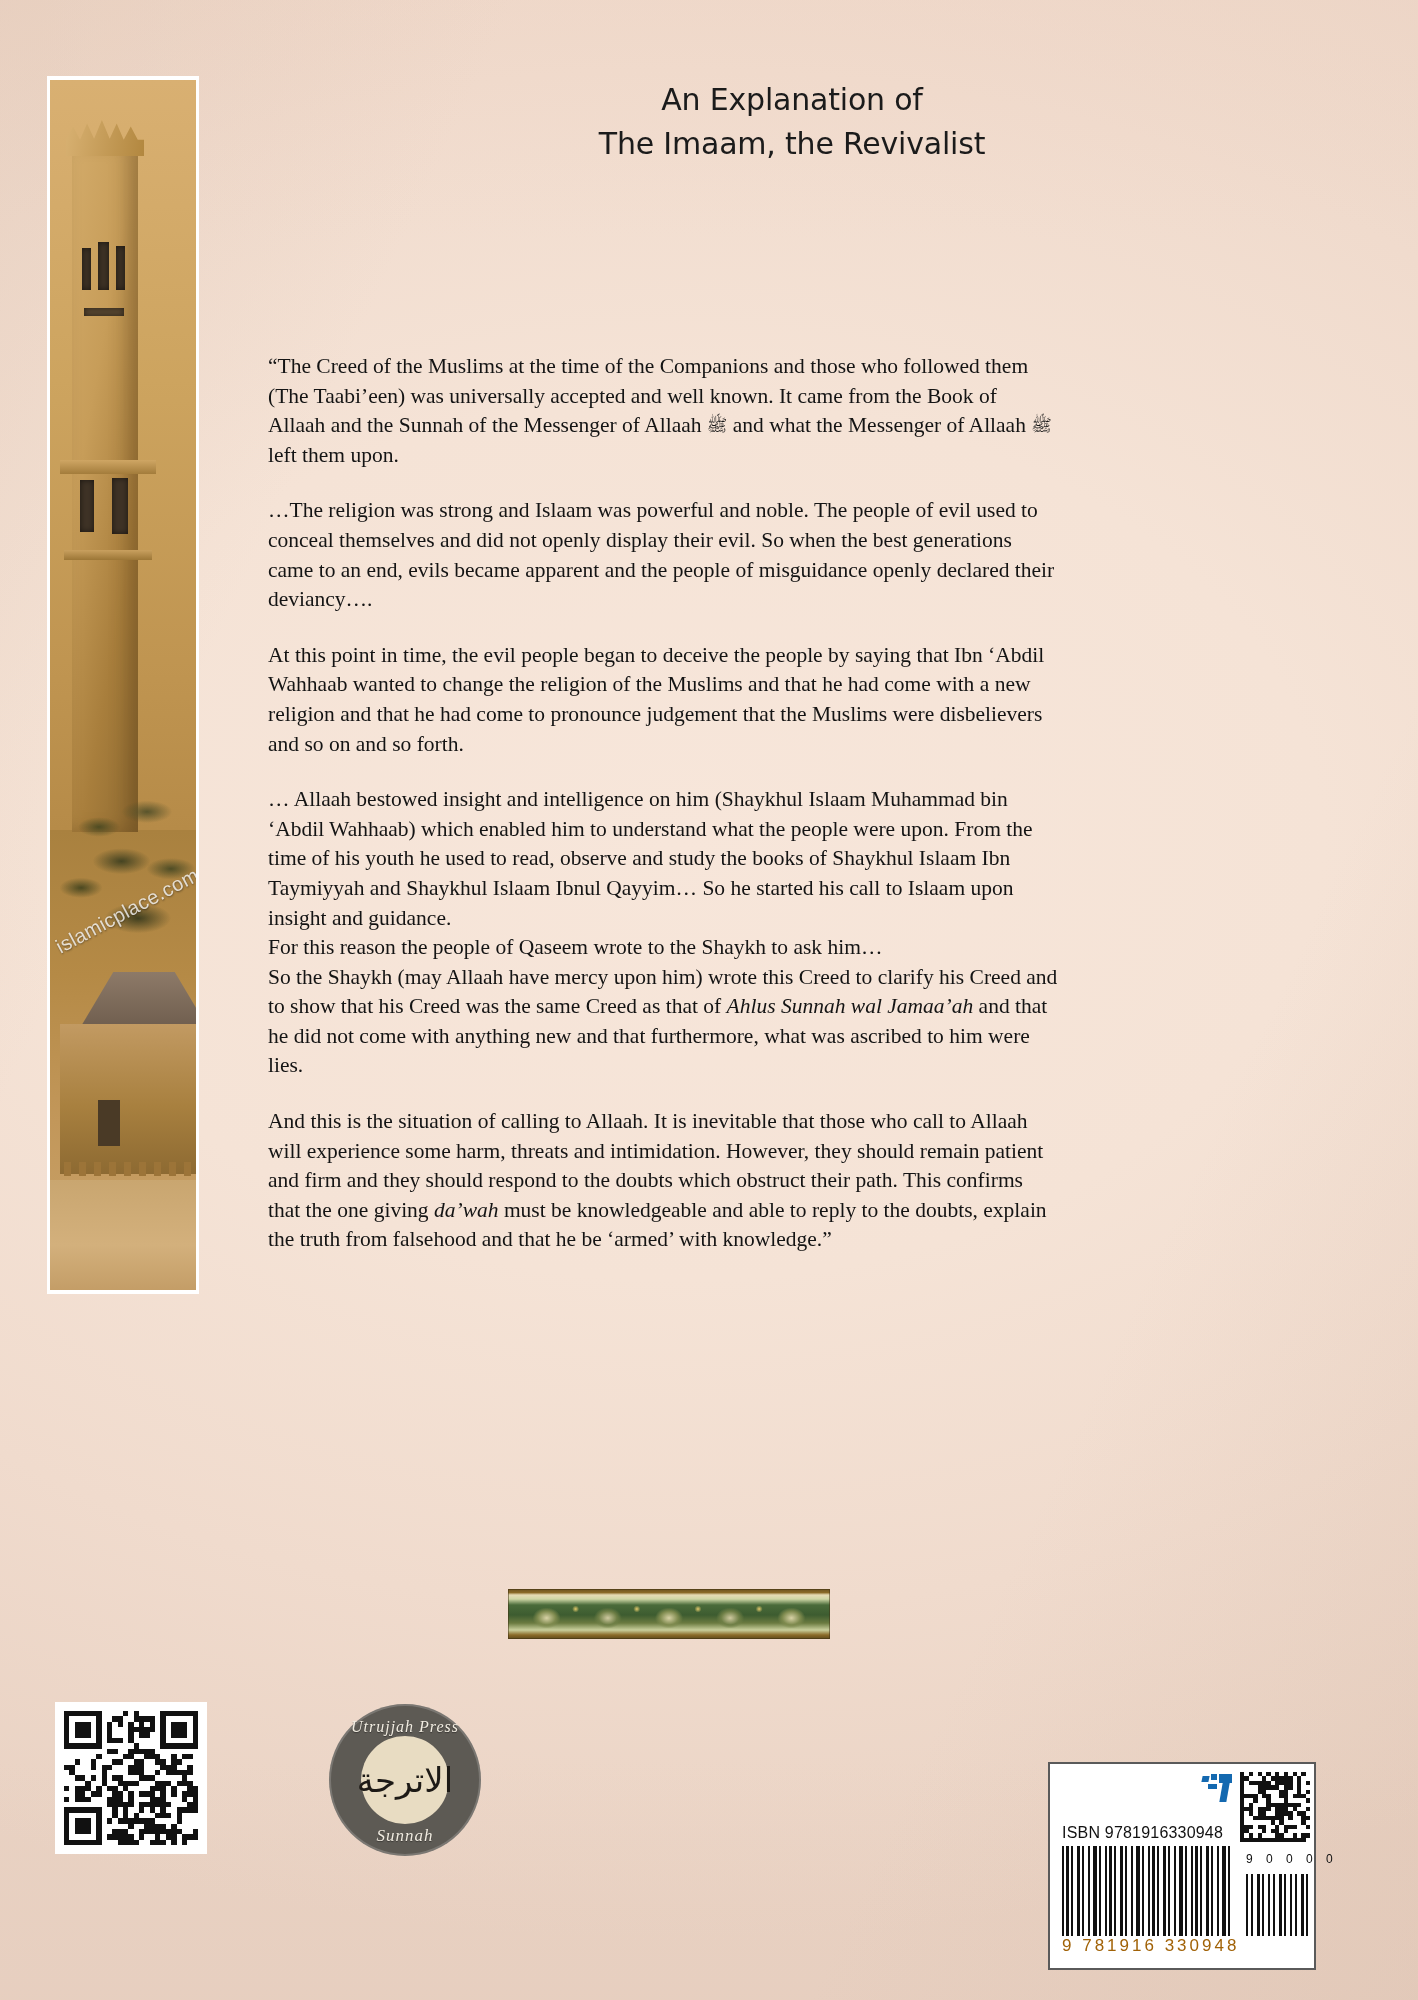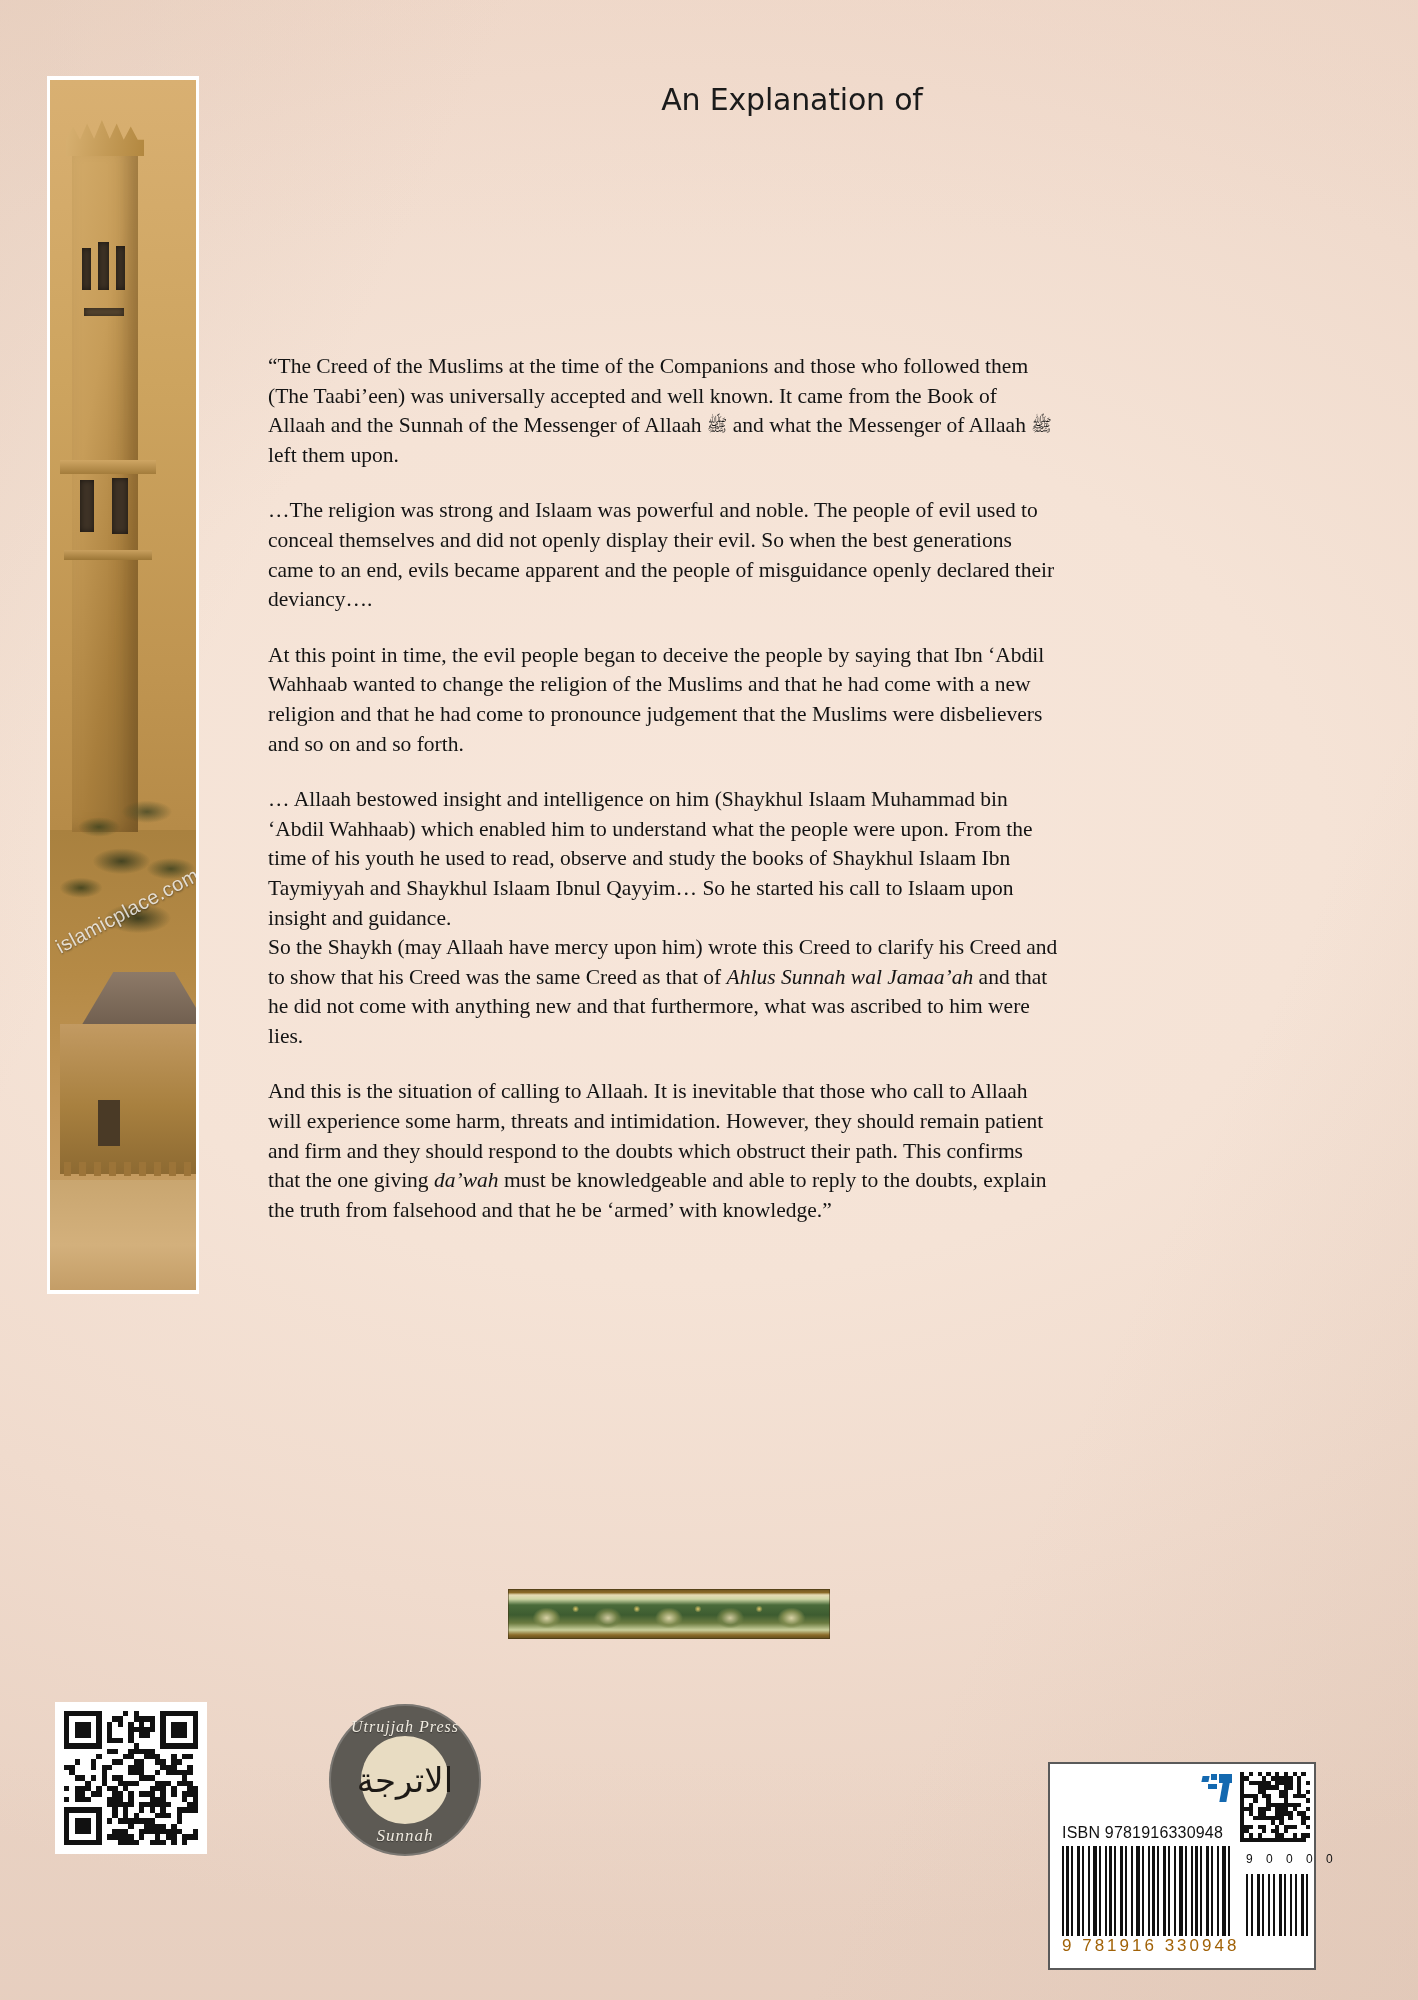--- a/index.html
+++ b/index.html
@@ -449,32 +449,34 @@
       <div class="house"></div>
       <div class="house-door"></div>
       <div class="wall-teeth"></div>
       <div class="ground"></div>
       <div class="watermark">islamicplace.com</div>
     </div>
   </div>
 
   <div class="title-block">
     <div class="title-line">An Explanation of</div>
+    <div class="title-line">The Imaam, the Revivalist</div>
   </div>
 
   <div class="body-col">
 
     <p class="para"><span>“The Creed of the Muslims at the time of the Companions and those who followed them (The Taabi’een) was universally accepted and well known. It came from the Book of Allaah and the Sunnah of the Messenger of Allaah </span><span class="saw">ﷺ</span><span> and what the Messenger of Allaah </span><span class="saw">ﷺ</span><span> left them upon.</span></p>
 
     <p class="para">…The religion was strong and Islaam was powerful and noble. The people of evil used to conceal themselves and did not openly display their evil. So when the best generations came to an end, evils became apparent and the people of misguidance openly declared their deviancy….</p>
 
     <p class="para">At this point in time, the evil people began to deceive the people by saying that Ibn ‘Abdil Wahhaab wanted to change the religion of the Muslims and that he had come with a new religion and that he had come to pronounce judgement that the Muslims were disbelievers and so on and so forth.</p>
 
     <p class="para tight">… Allaah bestowed insight and intelligence on him (Shaykhul Islaam Muhammad bin ‘Abdil Wahhaab) which enabled him to understand what the people were upon. From the time of his youth he used to read, observe and study the books of Shaykhul Islaam Ibn Taymiyyah and Shaykhul Islaam Ibnul Qayyim… So he started his call to Islaam upon insight and guidance.</p>
 
+    <p class="para tight">For this reason the people of Qaseem wrote to the Shaykh to ask him…</p>
 
     <p class="para"><span>So the Shaykh (may Allaah have mercy upon him) wrote this Creed to clarify his Creed and to show that his Creed was the same Creed as that of </span><em>Ahlus Sunnah wal Jamaa’ah</em><span> and that he did not come with anything new and that furthermore, what was ascribed to him were lies.</span></p>
 
     <p class="para"><span>And this is the situation of calling to Allaah. It is inevitable that those who call to Allaah will experience some harm, threats and intimidation. However, they should remain patient and firm and they should respond to the doubts which obstruct their path. This confirms that the one giving </span><em>da’wah</em><span> must be knowledgeable and able to reply to the doubts, explain the truth from falsehood and that he be ‘armed’ with knowledge.”</span></p>
   </div>
 
   <div class="ornament">
     <div class="ornament-motifs"></div>
   </div>
 

